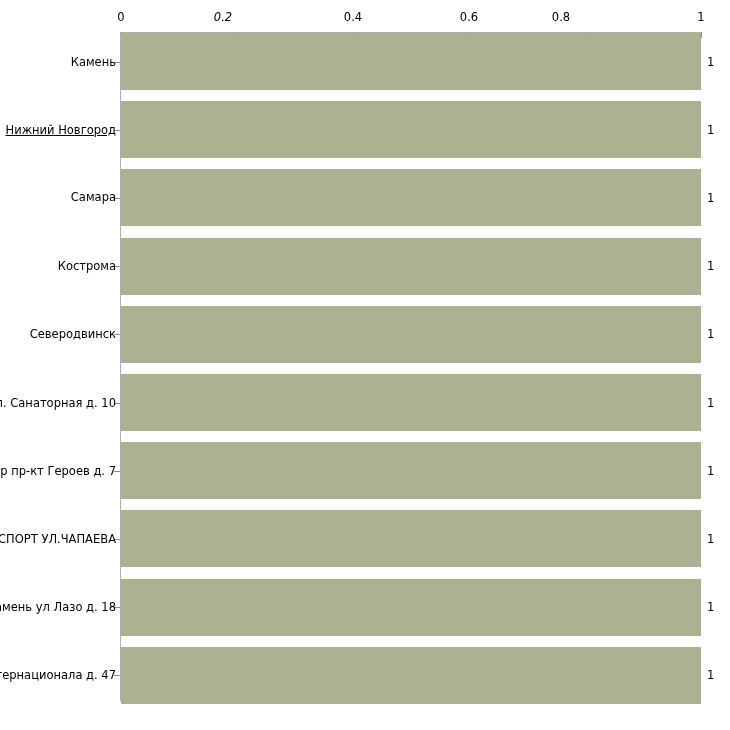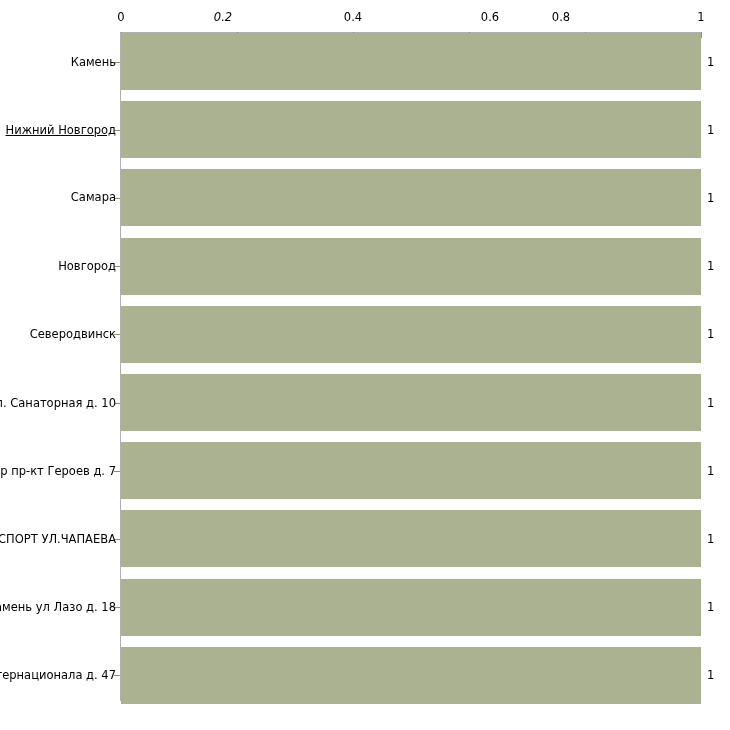--- a/index.html
+++ b/index.html
@@ -100,36 +100,36 @@
   <div class="y-axis"></div>
 
   <div id="x-ticks">
       <div class="x-tick-mark" style="left: 121px; background: rgb(143, 146, 104);"></div>
       <div class="x-tick-label" style="left: 121px;">0</div>
       <div class="x-tick-mark" style="left: 237px; background: rgb(143, 146, 104);"></div>
       <div class="x-tick-label" style="left: 223px; font-style: italic;">0.2</div>
       <div class="x-tick-mark" style="left: 353px; background: rgb(143, 146, 104);"></div>
       <div class="x-tick-label" style="left: 353px;">0.4</div>
       <div class="x-tick-mark" style="left: 469px; background: rgb(143, 146, 104);"></div>
-      <div class="x-tick-label" style="left: 490px;">0.6</div>
+      <div class="x-tick-label" style="left: 469px;">0.6</div>
       <div class="x-tick-mark" style="left: 585px; background: rgb(143, 146, 104);"></div>
       <div class="x-tick-label" style="left: 561px;">0.8</div>
       <div class="x-tick-mark" style="left: 701px; background: rgb(143, 146, 104);"></div>
       <div class="x-tick-label" style="left: 701px;">1</div>
     </div>
 
   <div id="y-ticks">
       <div class="y-tick-mark" style="top: 61.5px; background: rgb(143, 146, 104);"></div>
       <div class="y-tick-label" style="top: 61.5px;">Камень</div>
       <div class="y-tick-mark" style="top: 129.7px; background: rgb(143, 146, 104);"></div>
       <div class="y-tick-label" style="top: 129.7px; text-decoration: underline;">Нижний Новгород</div>
       <div class="y-tick-mark" style="top: 197.9px; background: rgb(143, 146, 104);"></div>
       <div class="y-tick-label" style="top: 197px;">Самара</div>
       <div class="y-tick-mark" style="top: 266.1px; background: rgb(143, 146, 104);"></div>
-      <div class="y-tick-label" style="top: 266.1px;">Новгород</div>
+      <div class="y-tick-label" style="top: 266.1px;">Кострома</div>
       <div class="y-tick-mark" style="top: 334.3px; background: rgb(143, 146, 104);"></div>
       <div class="y-tick-label" style="top: 334.3px;">Северодвинск</div>
       <div class="y-tick-mark" style="top: 402.5px; background: rgb(143, 146, 104);"></div>
       <div class="y-tick-label" style="top: 402.5px;">ул. Санаторная д. 10</div>
       <div class="y-tick-mark" style="top: 470.7px; background: rgb(143, 146, 104);"></div>
       <div class="y-tick-label" style="top: 470.7px;">бор пр-кт Героев д. 7</div>
       <div class="y-tick-mark" style="top: 538.9px; background: rgb(143, 146, 104);"></div>
       <div class="y-tick-label" style="top: 538.9px;">НСПОРТ УЛ.ЧАПАЕВА</div>
       <div class="y-tick-mark" style="top: 607.1px; background: rgb(143, 146, 104);"></div>
       <div class="y-tick-label" style="top: 607.1px;">Камень ул Лазо д. 18</div>

